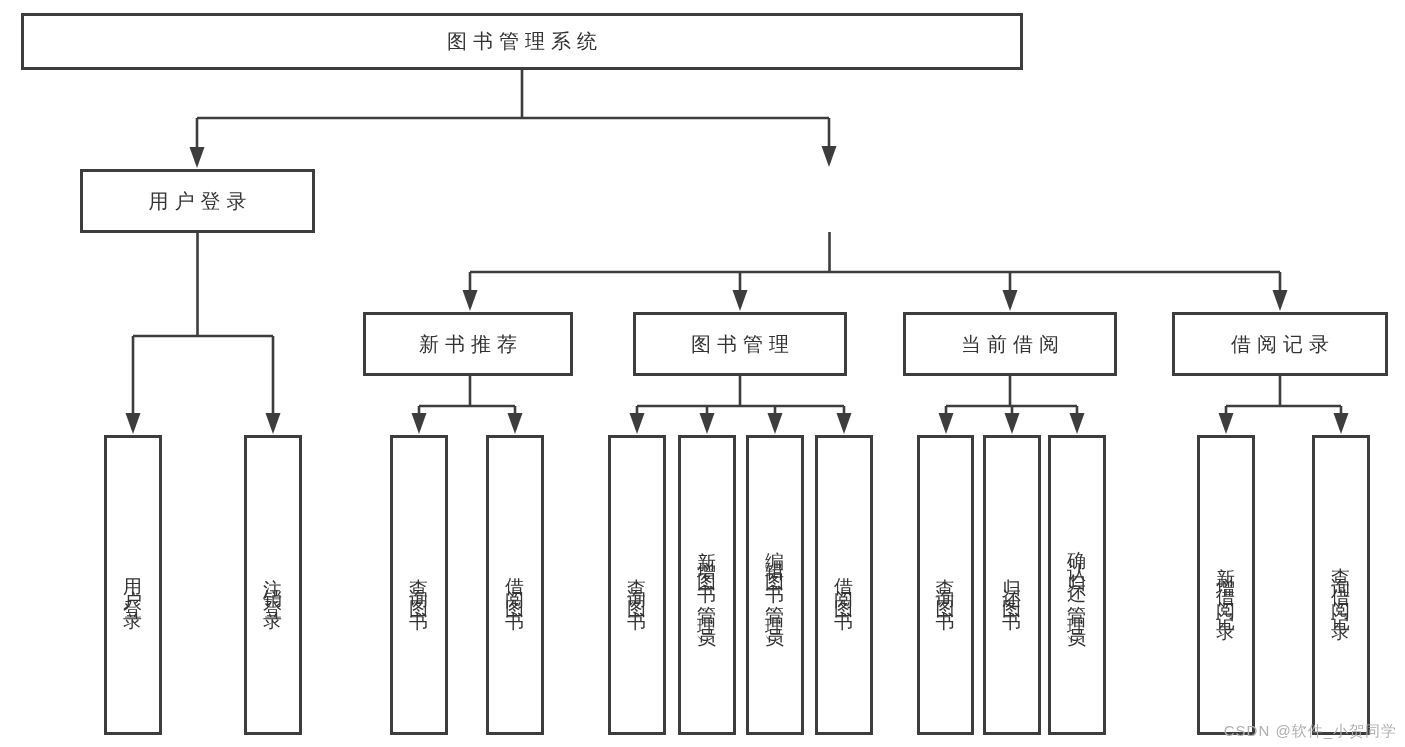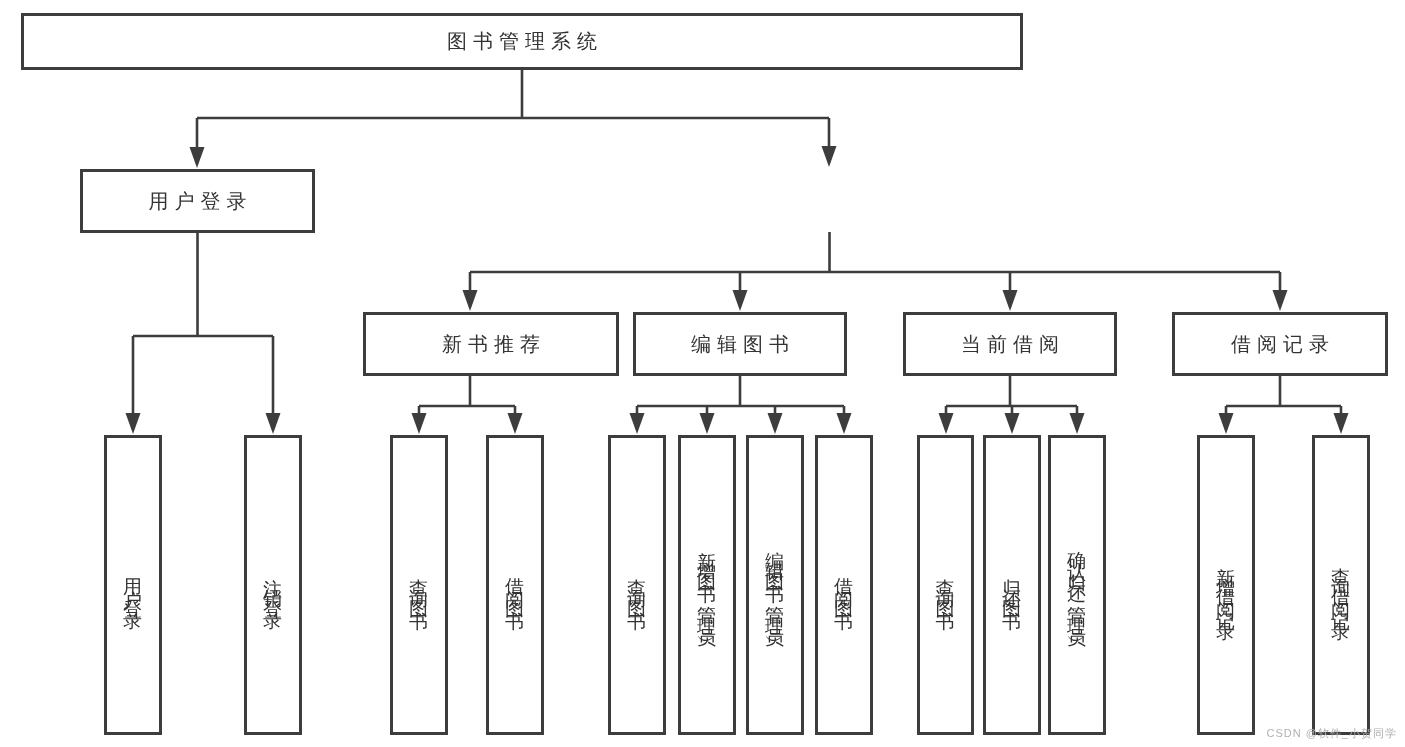--- a/index.html
+++ b/index.html
@@ -25,21 +25,21 @@
   .vbox{
     writing-mode:vertical-rl;
     font-size:19px;
     letter-spacing:11px;
     line-height:1;
   }
   .watermark{
     position:absolute;
     right:8px;bottom:6px;
     z-index:3;
-    font-size:11px;
+    font-size:15px;
     letter-spacing:1px;
     color:var(--wm,#b0b0b0);
     white-space:nowrap;
   }
 </style>
 </head>
 <body>
 
 <div class="stage">
 
@@ -90,22 +90,22 @@
       <path d="M1280,376 L1280,406 M1226,406 L1341,406 M1226,406 L1226,416 M1341,406 L1341,416"></path>
       <polygon points="1226,434 1218.5,413 1233.5,413" fill="#3d3d3d" stroke="none"></polygon>
       <polygon points="1341,434 1333.5,413 1348.5,413" fill="#3d3d3d" stroke="none"></polygon>
     </g>
   </svg>
 
   <div class="box hbox" style="left:21px;top:13px;width:1002px;height:57px">图书管理系统</div>
 
   <div class="box hbox" style="left:80px;top:169px;width:235px;height:64px">用户登录</div>
 
-  <div class="box hbox" style="left:363px;top:312px;width:256px;height:64px">新书推荐</div>
-  <div class="box hbox" style="left:633px;top:312px;width:214px;height:64px">编辑图书</div>
+  <div class="box hbox" style="left:363px;top:312px;width:210px;height:64px">新书推荐</div>
+  <div class="box hbox" style="left:633px;top:312px;width:214px;height:64px">图书管理</div>
   <div class="box hbox" style="left:1172px;top:312px;width:216px;height:64px">借阅记录</div>
   <div class="box hbox" style="left:903px;top:312px;width:214px;height:64px">当前借阅</div>
 
   <div class="box vbox" style="left:104px;top:435px;width:58px;height:300px">用户登录</div>
   <div class="box vbox" style="left:244px;top:435px;width:58px;height:300px">注销登录</div>
 
   <div class="box vbox" style="left:390px;top:435px;width:58px;height:300px">查询图书</div>
   <div class="box vbox" style="left:486px;top:435px;width:58px;height:300px">借阅图书</div>
 
   <div class="box vbox" style="left:608px;top:435px;width:58px;height:300px">查询图书</div>

